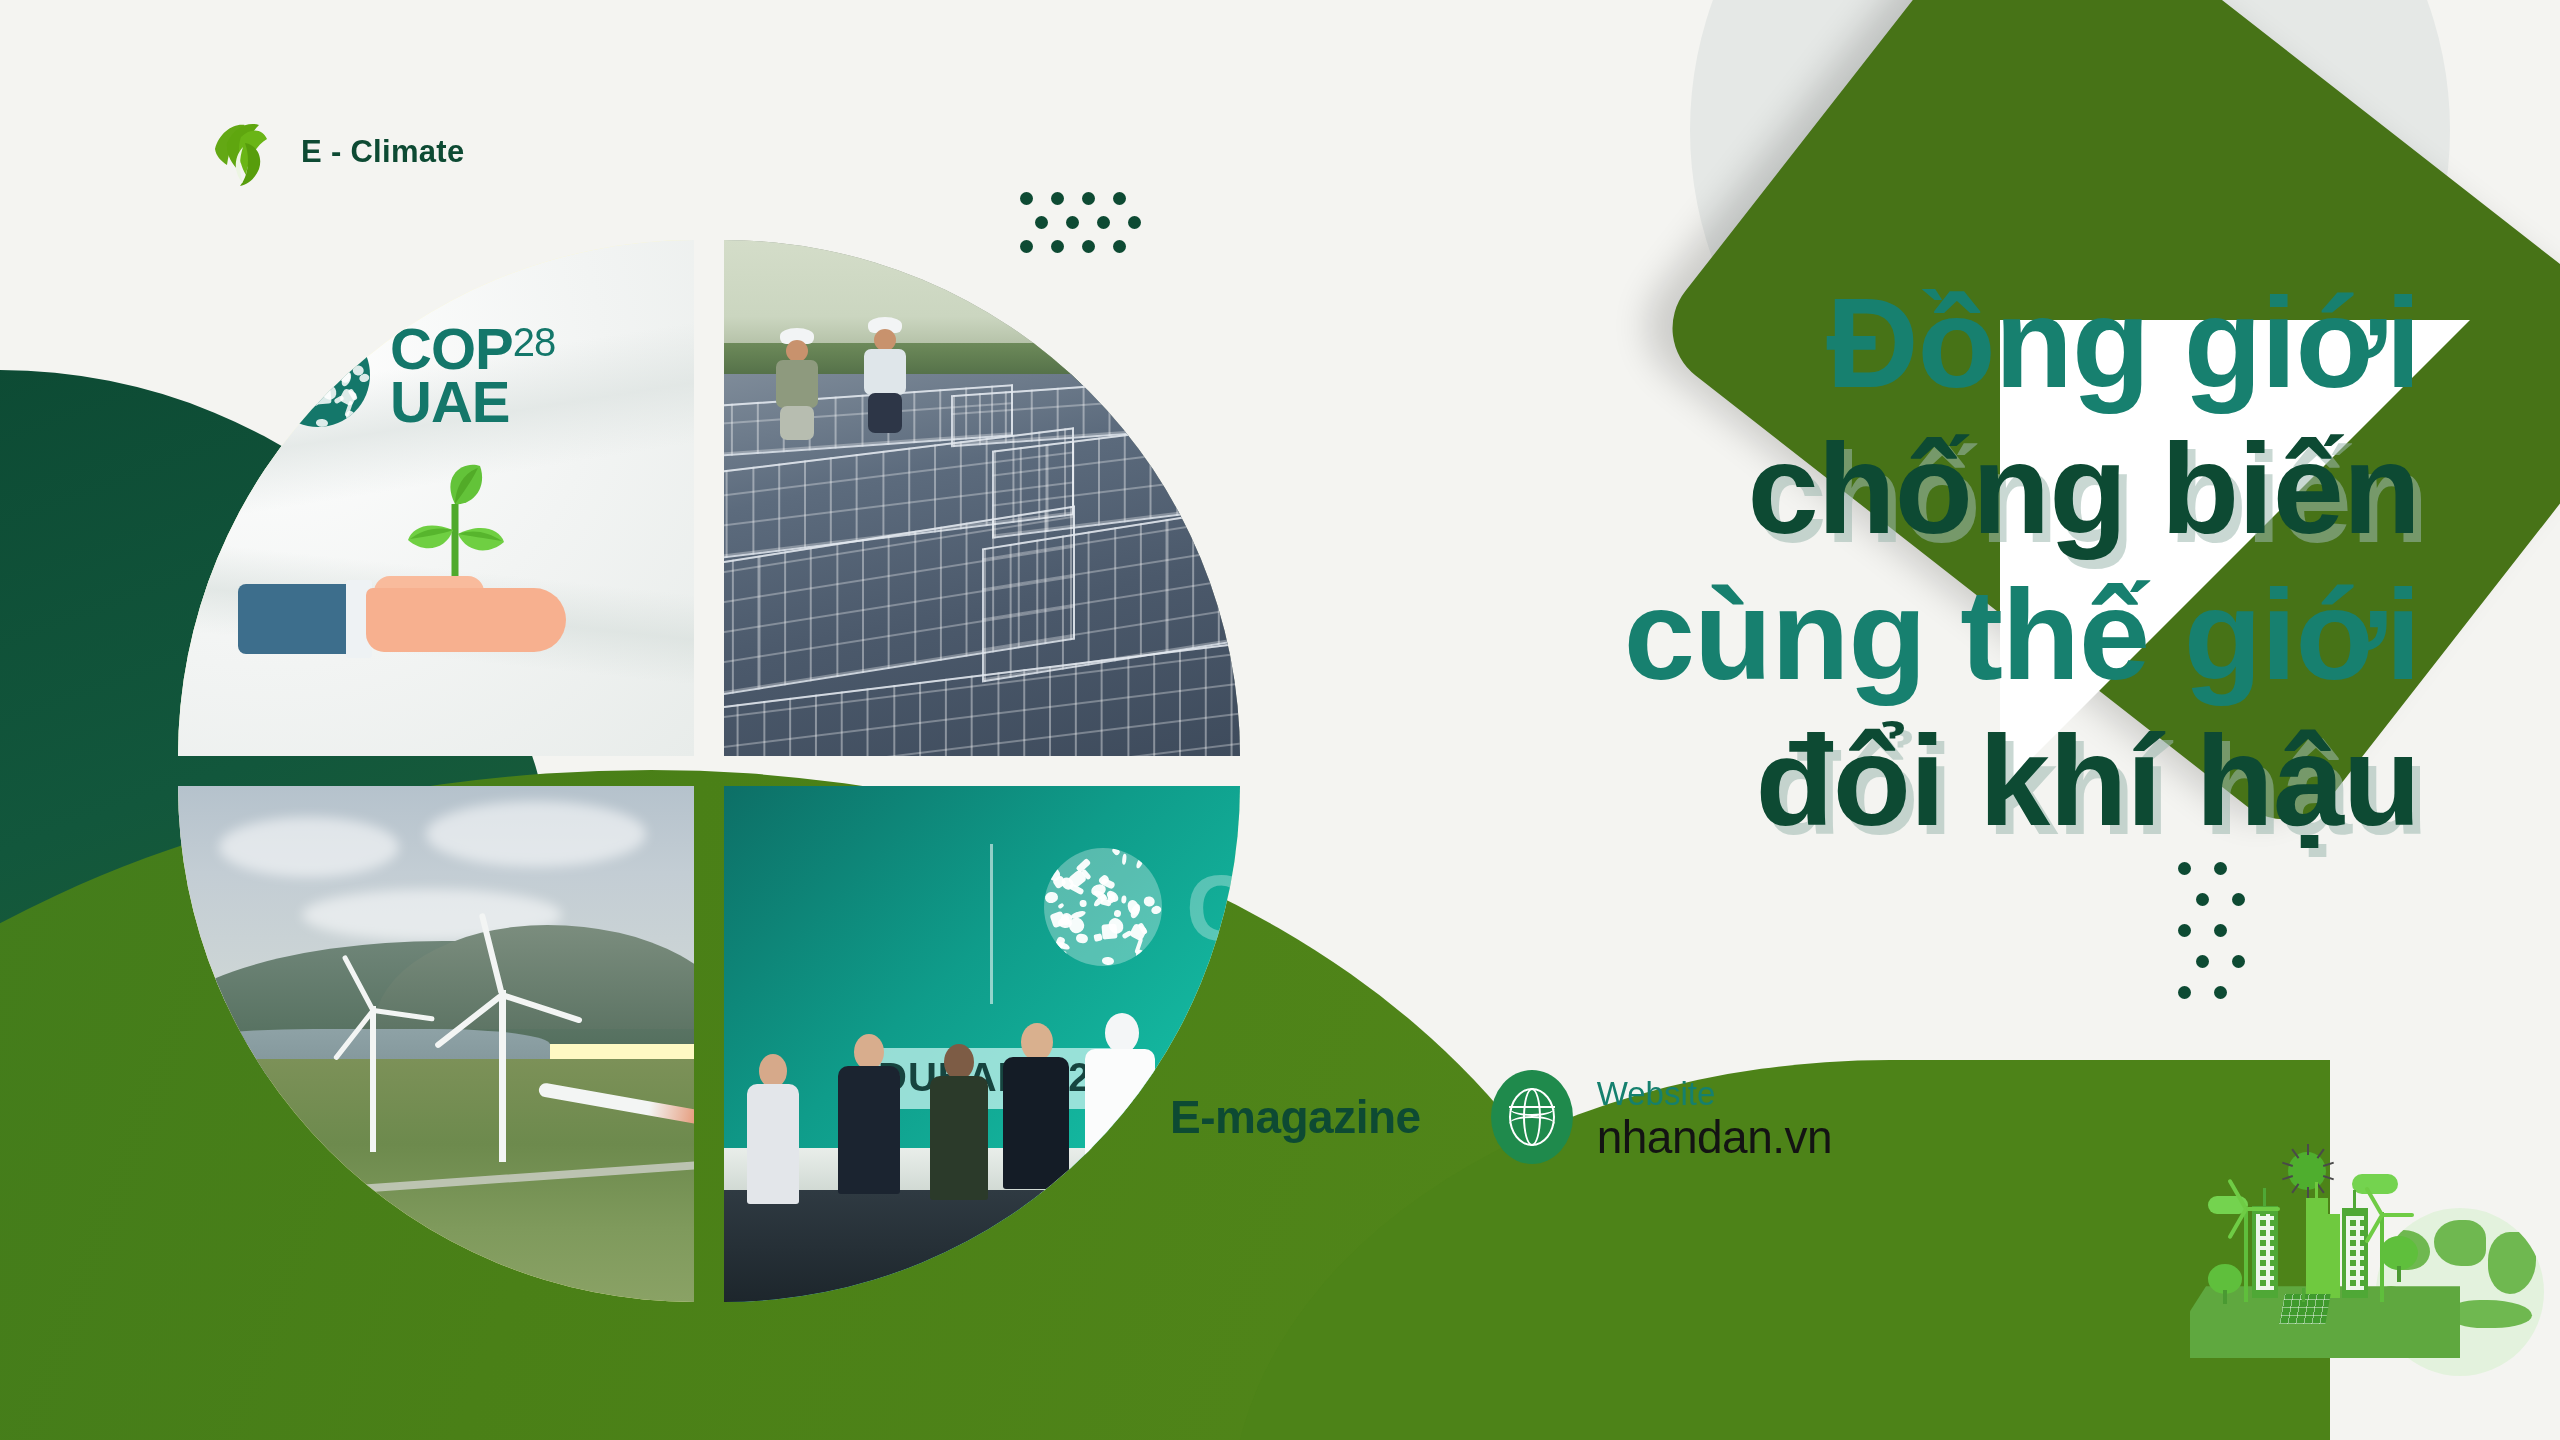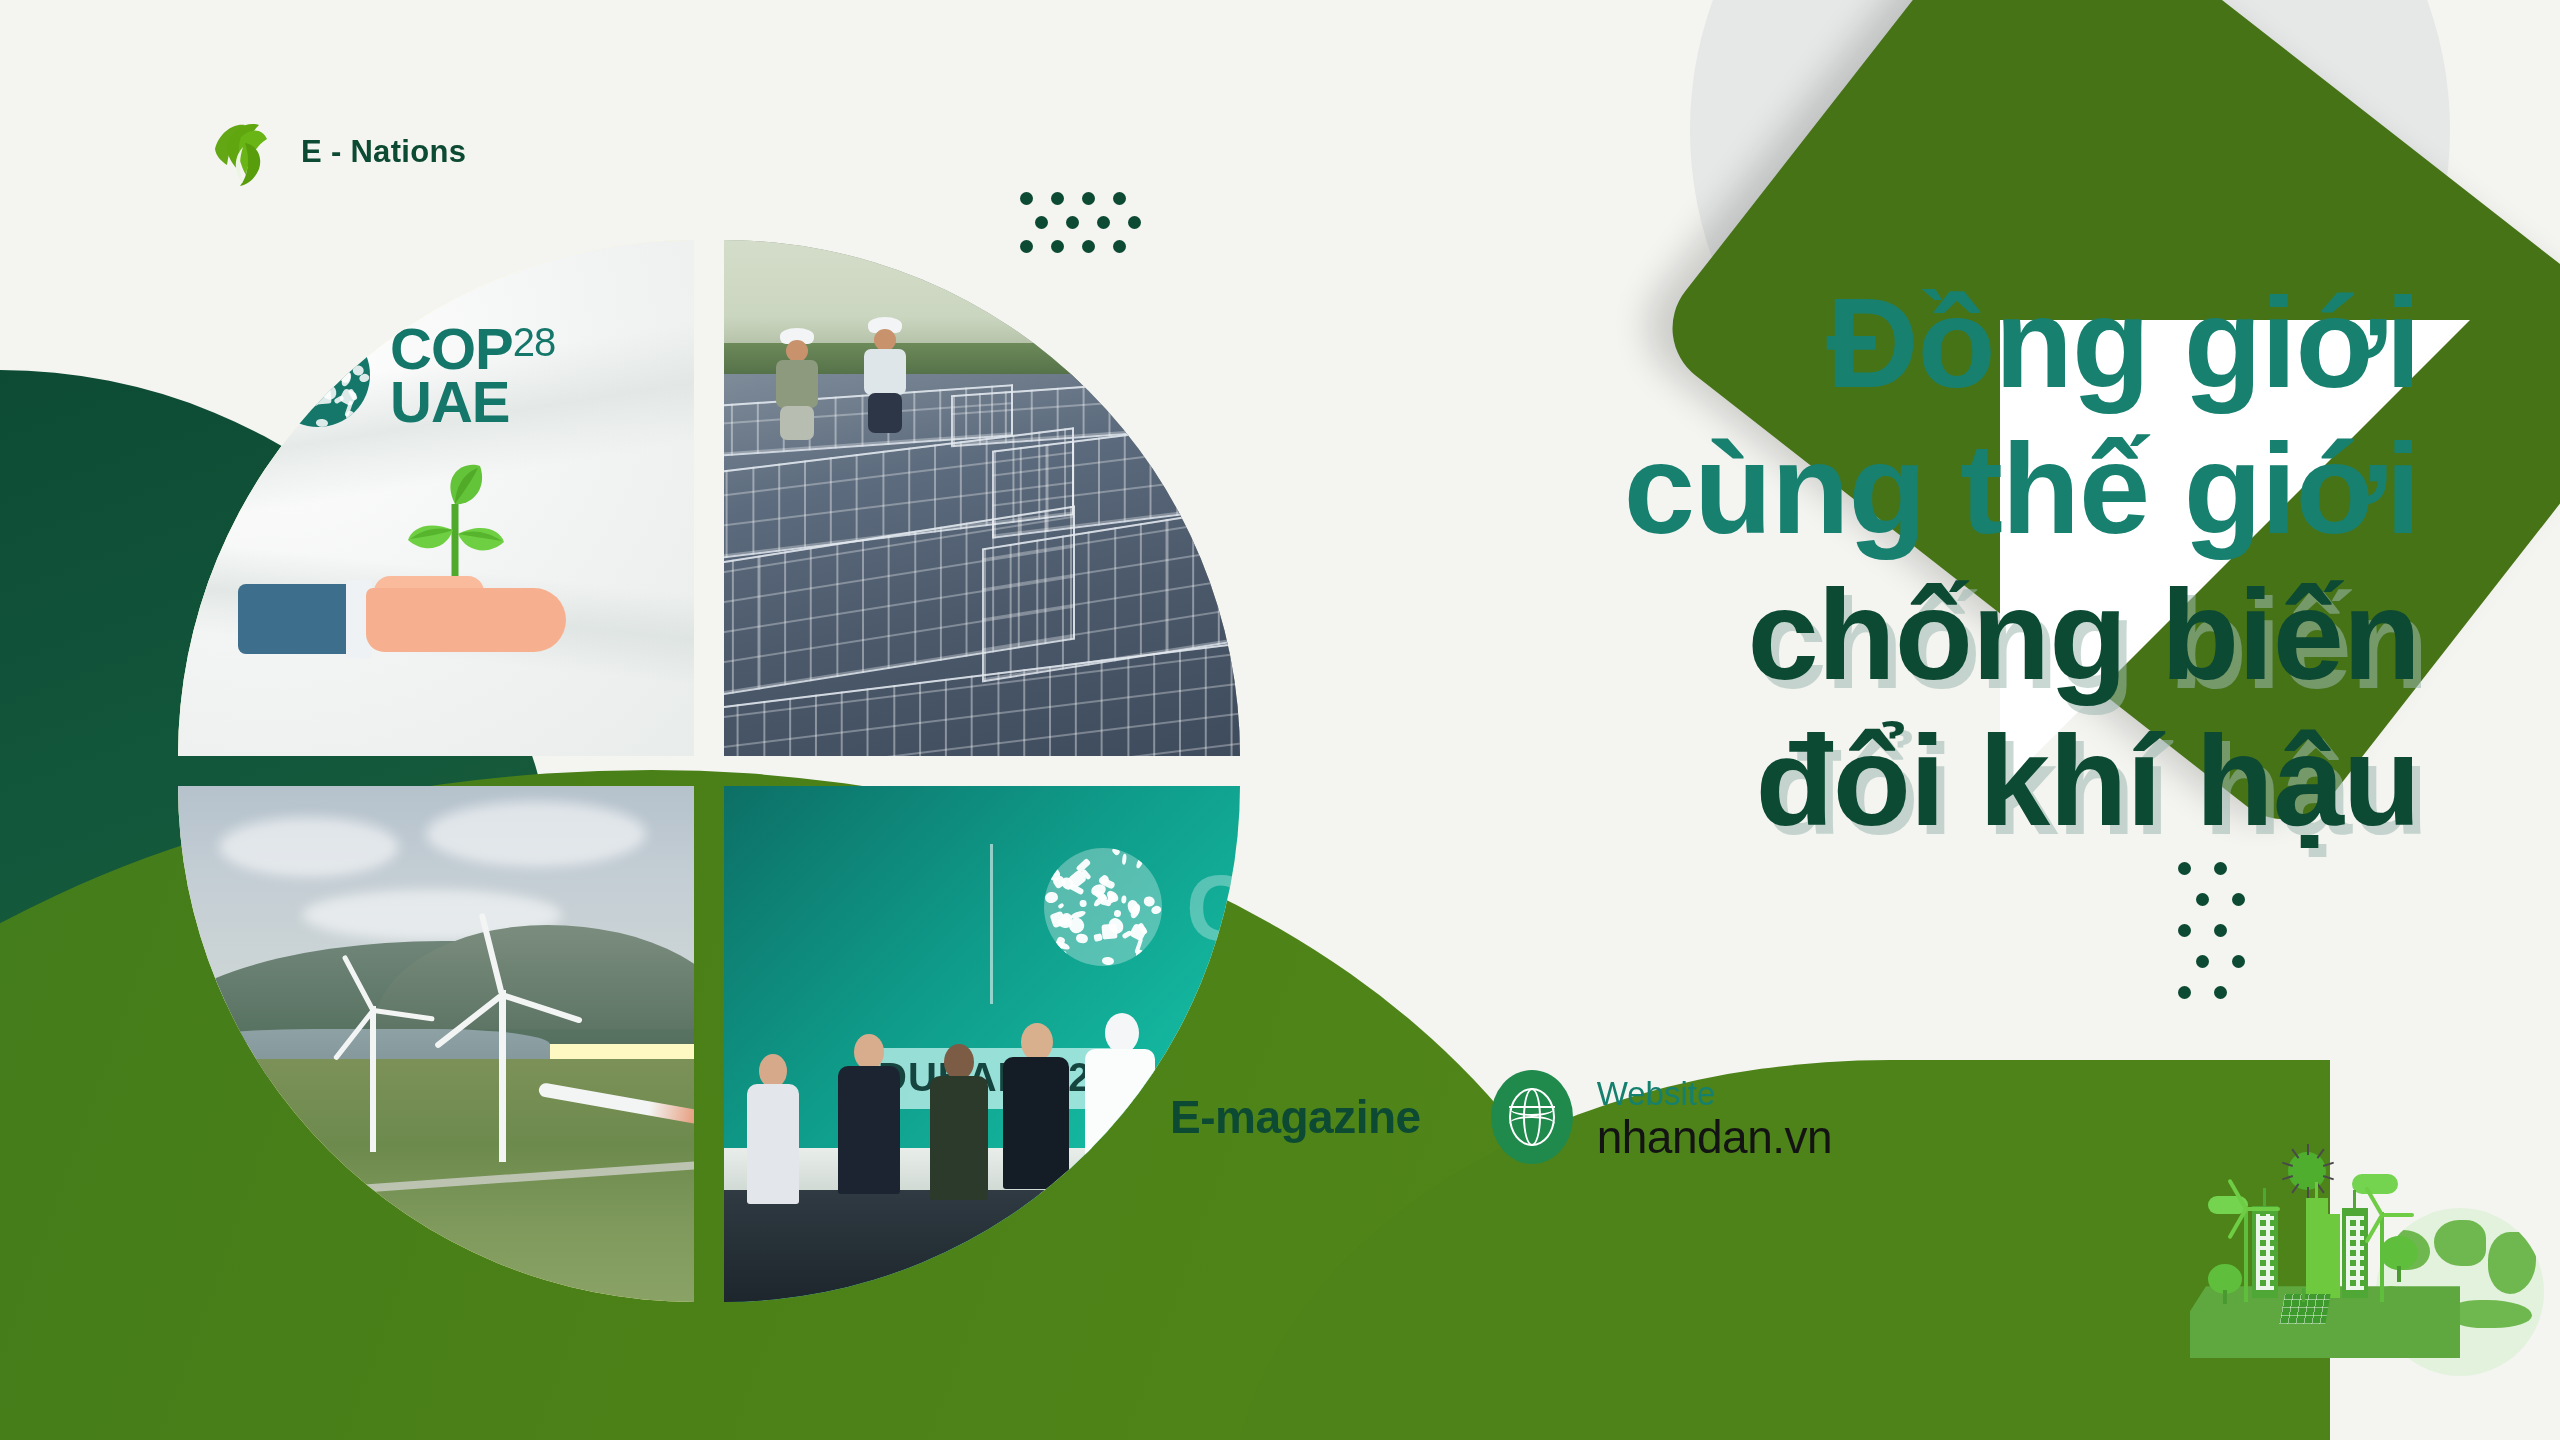--- a/index.html
+++ b/index.html
@@ -347,21 +347,21 @@
   <div class="brand">
     <div class="brand-mark">
       <svg viewBox="0 0 74 74" width="74" height="74" aria-hidden="true">
         <path d="M10 34 C14 18 28 8 40 10 C30 20 24 34 22 50 C16 46 11 41 10 34Z" fill="#63a814"></path>
         <path d="M22 28 C28 14 42 6 54 10 C42 22 36 38 34 56 C26 48 21 39 22 28Z" fill="#5fa60f"></path>
         <path d="M36 22 C46 12 58 14 62 24 C52 30 44 42 41 60 C34 48 32 33 36 22Z" fill="#6ab516"></path>
         <path d="M40 28 C52 30 58 42 54 54 C50 64 42 70 35 71 C44 60 45 42 40 28Z" fill="#579d0c"></path>
         <path d="M38 32 C34 44 34 56 38 68 C30 60 27 44 38 32Z" fill="#ecf5e2"></path>
       </svg>
     </div>
-    <div class="brand-text">E - Nations</div>
+    <div class="brand-text">E - Climate</div>
   </div>
 
   <div class="collage">
 
     <div class="q q-tl">
       <div class="q-inner">
         <div class="tl-bg"></div>
         <div class="tl-fold"></div>
         <div class="tl-fold2"></div>
 
@@ -601,22 +601,22 @@
             <div class="p-head" style="left:14px; top:0; width:28px; height:34px; background:#c79a79;"></div>
             <div class="p-torso" style="left:0; top:30px; width:56px; height:118px; background:#233040;"></div>
           </div>
         </div>
       </div>
     </div>
   </div>
 
   <div class="headline">
     <div class="hl teal">Đồng giới</div>
+    <div class="hl dark">chống biến</div>
     <div class="hl teal">cùng thế giới</div>
-    <div class="hl dark">chống biến</div>
     <div class="hl dark">đổi khí hậu</div>
   </div>
 
   <div class="footer">
     <div class="emag">E-magazine</div>
     <div class="website">
       <div class="globe">
         <div class="ring" style="left:18px; top:18px; width:46px; height:58px;"></div>
         <div class="mer" style="left:32px; top:18px; width:18px; height:58px;"></div>
         <div class="mer" style="left:18px; top:36px; width:46px; height:22px; border-radius:0; border-left:0; border-right:0; border-bottom:0;"></div>

